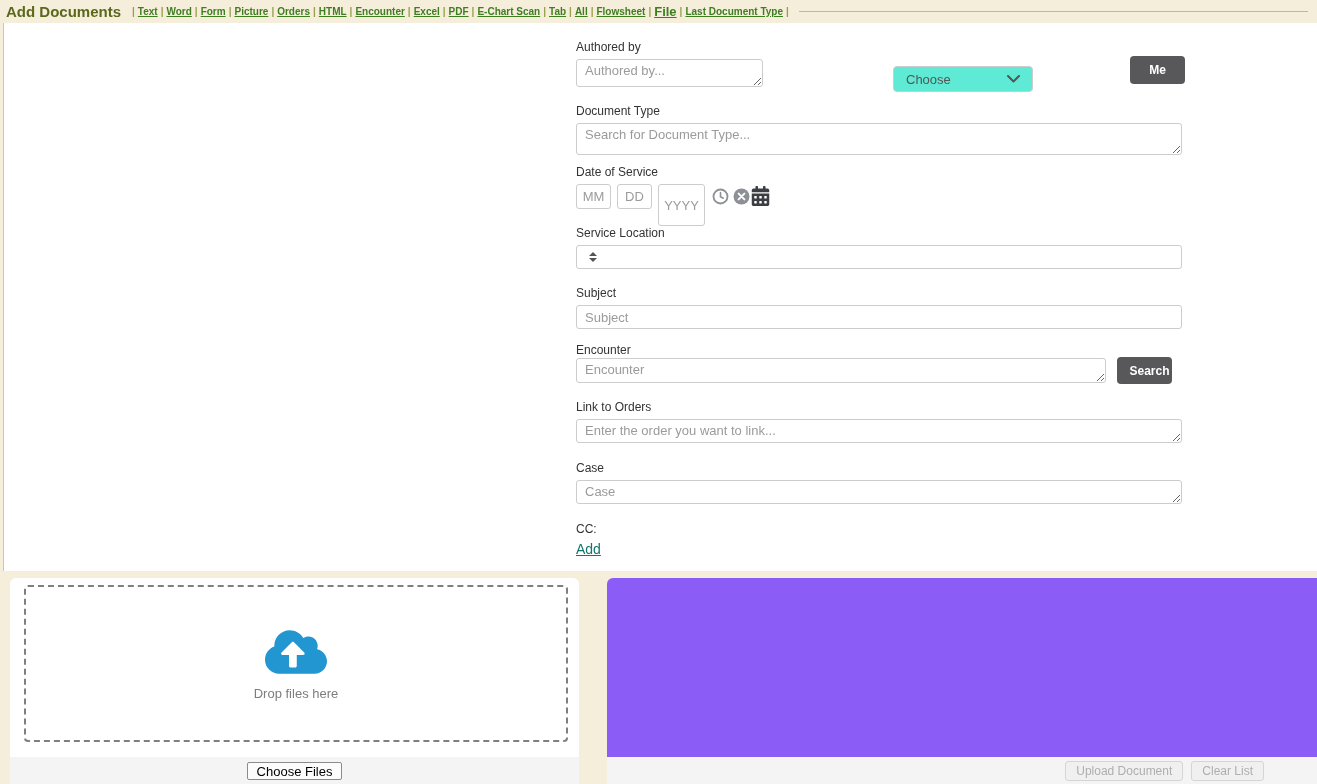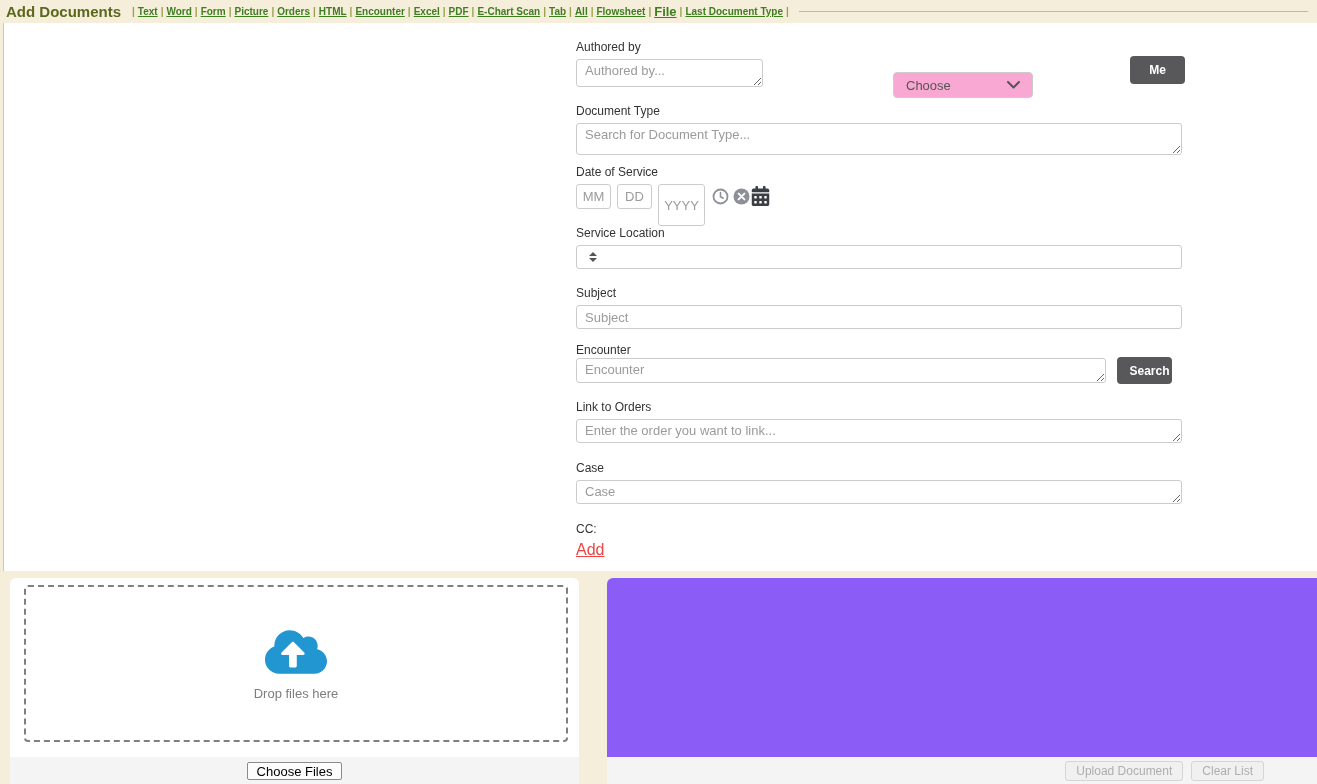--- a/index.html
+++ b/index.html
@@ -34,22 +34,22 @@
   .txt, .inp {
     position: absolute; border: 1px solid #cccccc; border-radius: 3px;
     font-family: "Liberation Sans", sans-serif; font-size: 13px; color: #555;
     padding: 3px 8px; background: #fff; outline: none;
   }
   .txt { resize: both; overflow: hidden; line-height: 15px; }
   ::placeholder { color: #9b9b9b; opacity: 1; }
 
   .l-authored   { left: 576px; top: 40px; }
   .f-authored   { left: 576px; top: 59px; width: 187px; height: 28px; }
-  .f-choose     { position: absolute; left: 893px; top: 72px; width: 140px; height: 26px;
-                  border: 1px solid #ccc; border-radius: 4px; background: #f9a8d4;
+  .f-choose     { position: absolute; left: 893px; top: 66px; width: 140px; height: 26px;
+                  border: 1px solid #ccc; border-radius: 4px; background: #5eead4;
                   display: flex; align-items: center; padding: 0 12px; cursor: pointer; }
   .f-choose .sel-text { font-size: 13px; color: #555; flex: 1; }
   .btn-dark {
     position: absolute; background: #58585b; color: #fff; border: none; border-radius: 4px;
     font-family: "Liberation Sans", sans-serif; font-size: 12px; font-weight: bold;
     display: flex; align-items: center; justify-content: center; cursor: pointer;
   }
   .b-me     { left: 1130px; top: 56px; width: 55px; height: 28px; }
   .b-search { left: 1117px; top: 357px; width: 55px; height: 27px; padding-left: 10px; }
 
@@ -80,21 +80,21 @@
   .l-encounter { left: 576px; top: 343px; }
   .f-encounter { left: 576px; top: 358px; width: 530px; height: 25px; }
 
   .l-orders { left: 576px; top: 400px; }
   .f-orders { left: 576px; top: 419px; width: 606px; height: 24px; }
 
   .l-case { left: 576px; top: 461px; }
   .f-case { left: 576px; top: 480px; width: 606px; height: 24px; }
 
   .l-cc  { left: 576px; top: 522px; }
-  .a-add { position: absolute; left: 576px; top: 541px; font-size: 16px; color: #ef4444;
+  .a-add { position: absolute; left: 576px; top: 541px; font-size: 14px; color: #0f766e;
            text-decoration: underline; cursor: pointer; }
 
   
   .bottom { position: absolute; left: 0; top: 571px; width: 1317px; height: 213px; background: #f5eedb; }
   .panel-left {
     position: absolute; left: 10px; top: 7px; width: 569px; height: 206px;
     background: #fff; border-radius: 6px 6px 0 0; overflow: hidden;
   }
   .dropzone {
     position: absolute; left: 14px; top: 7px; width: 544px; height: 157px;

